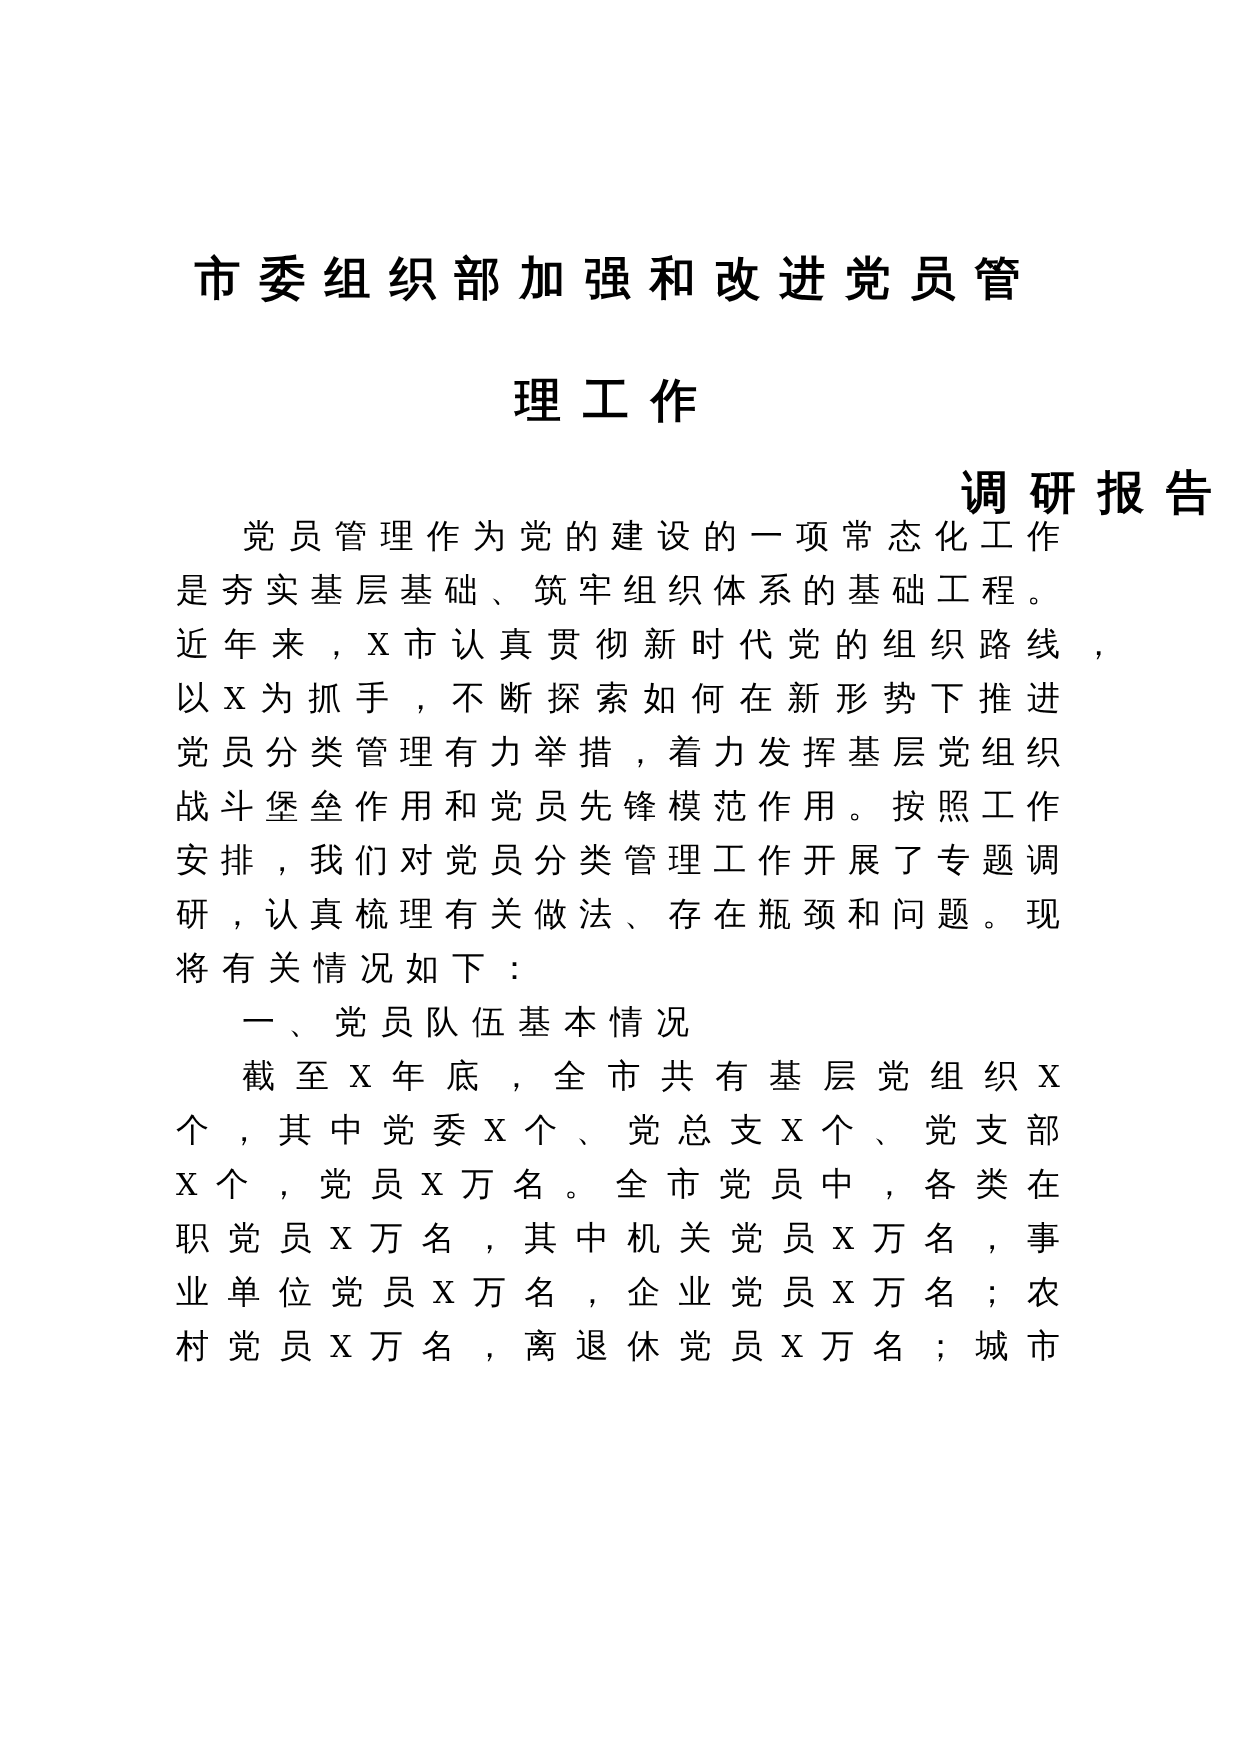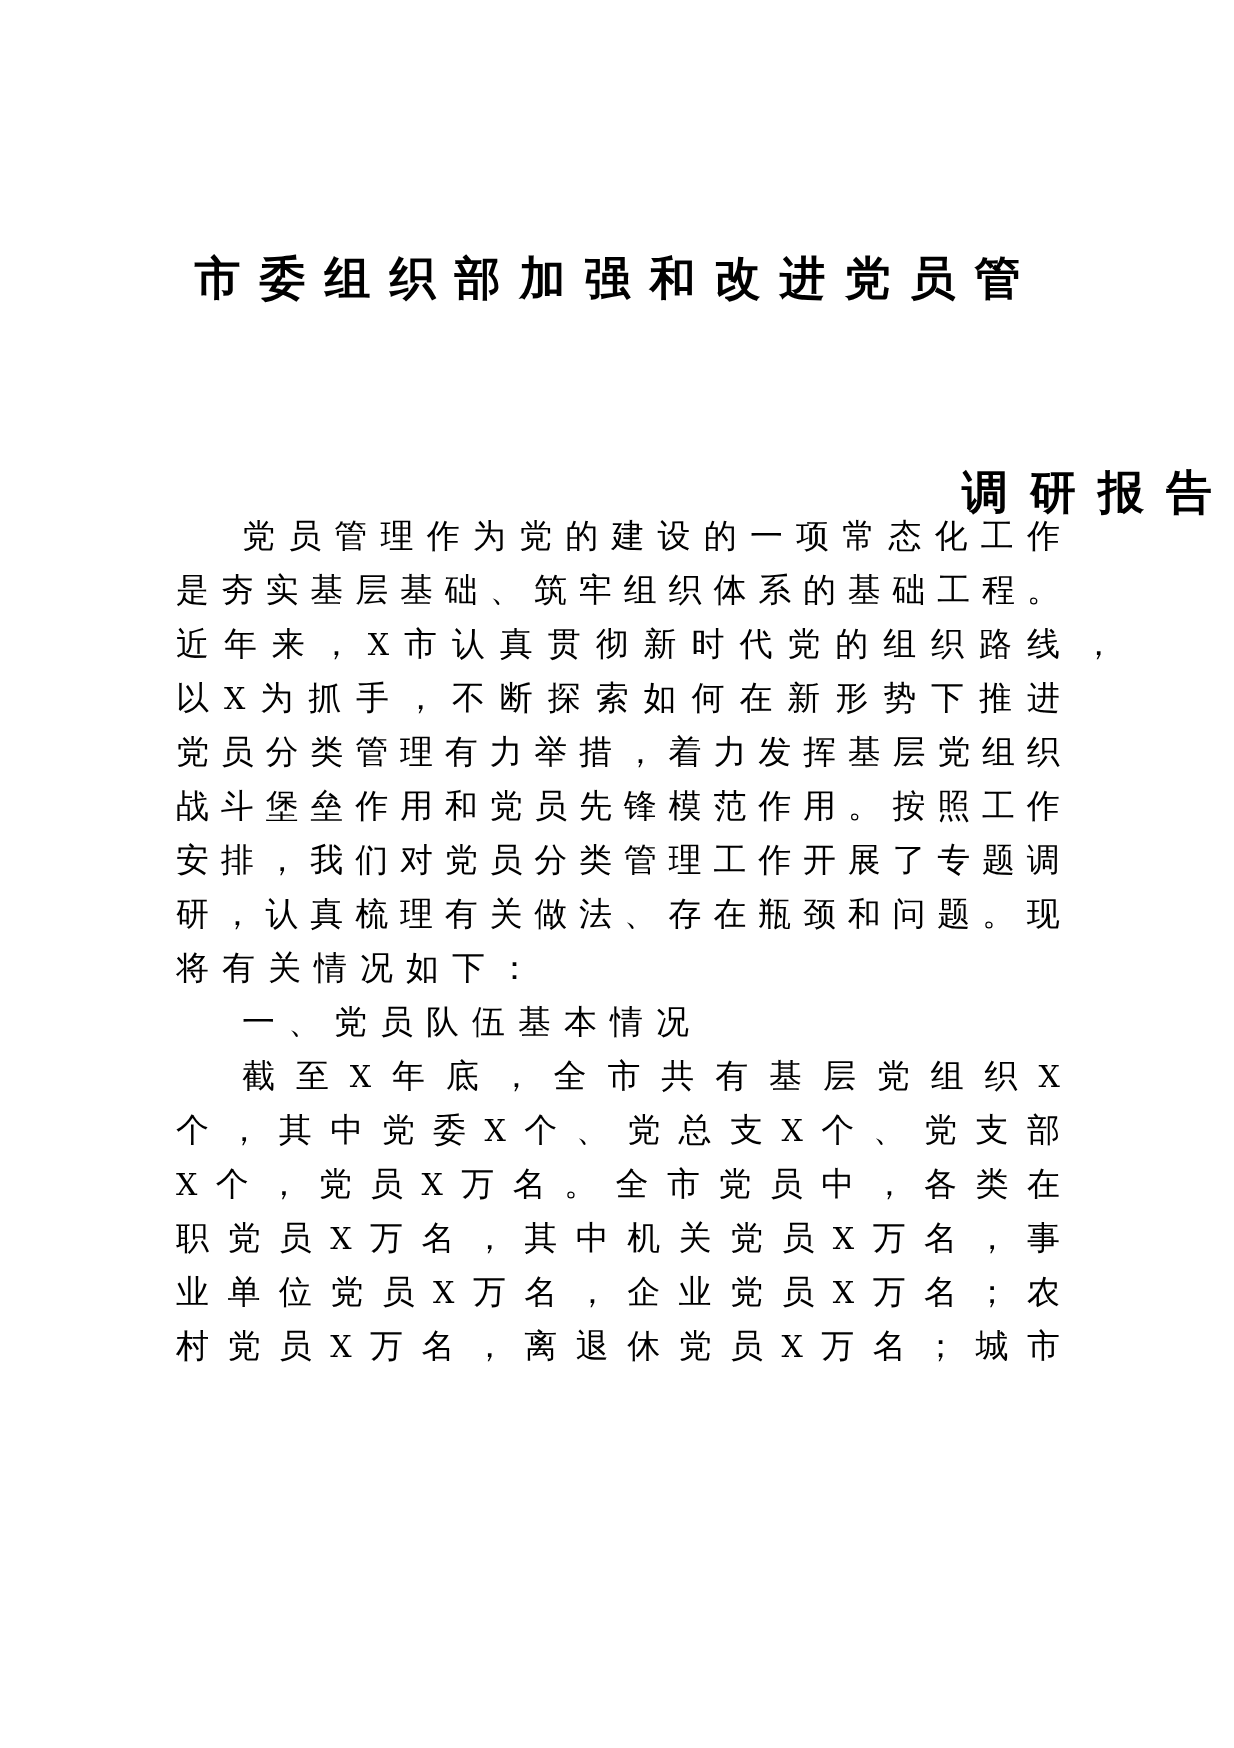--- a/index.html
+++ b/index.html
@@ -25,20 +25,21 @@
     .body-line.short span { margin-right: 13px; }
     .body-line span { display: inline-block; }
     .body-line .latin { font-family: "DejaVu Serif", serif; font-size: 30px; }
     .overflow-comma { position: absolute; left: 1082px; font-family: "DejaVu Sans", sans-serif; font-size: 33px; line-height: 44px; }
   </style>
 </head>
 <body>
 
 <div class="page">
   <div class="title-line t1">市委组织部加强和改进党员管</div>
+  <div class="title-line t2">理工作</div>
   <div class="title-line t3">调研报告</div>
 
   <div id="body-container">
       <div class="body-line indent" style="top: 514px;">
         <span>党</span>
         <span>员</span>
         <span>管</span>
         <span>理</span>
         <span>作</span>
         <span>为</span>

